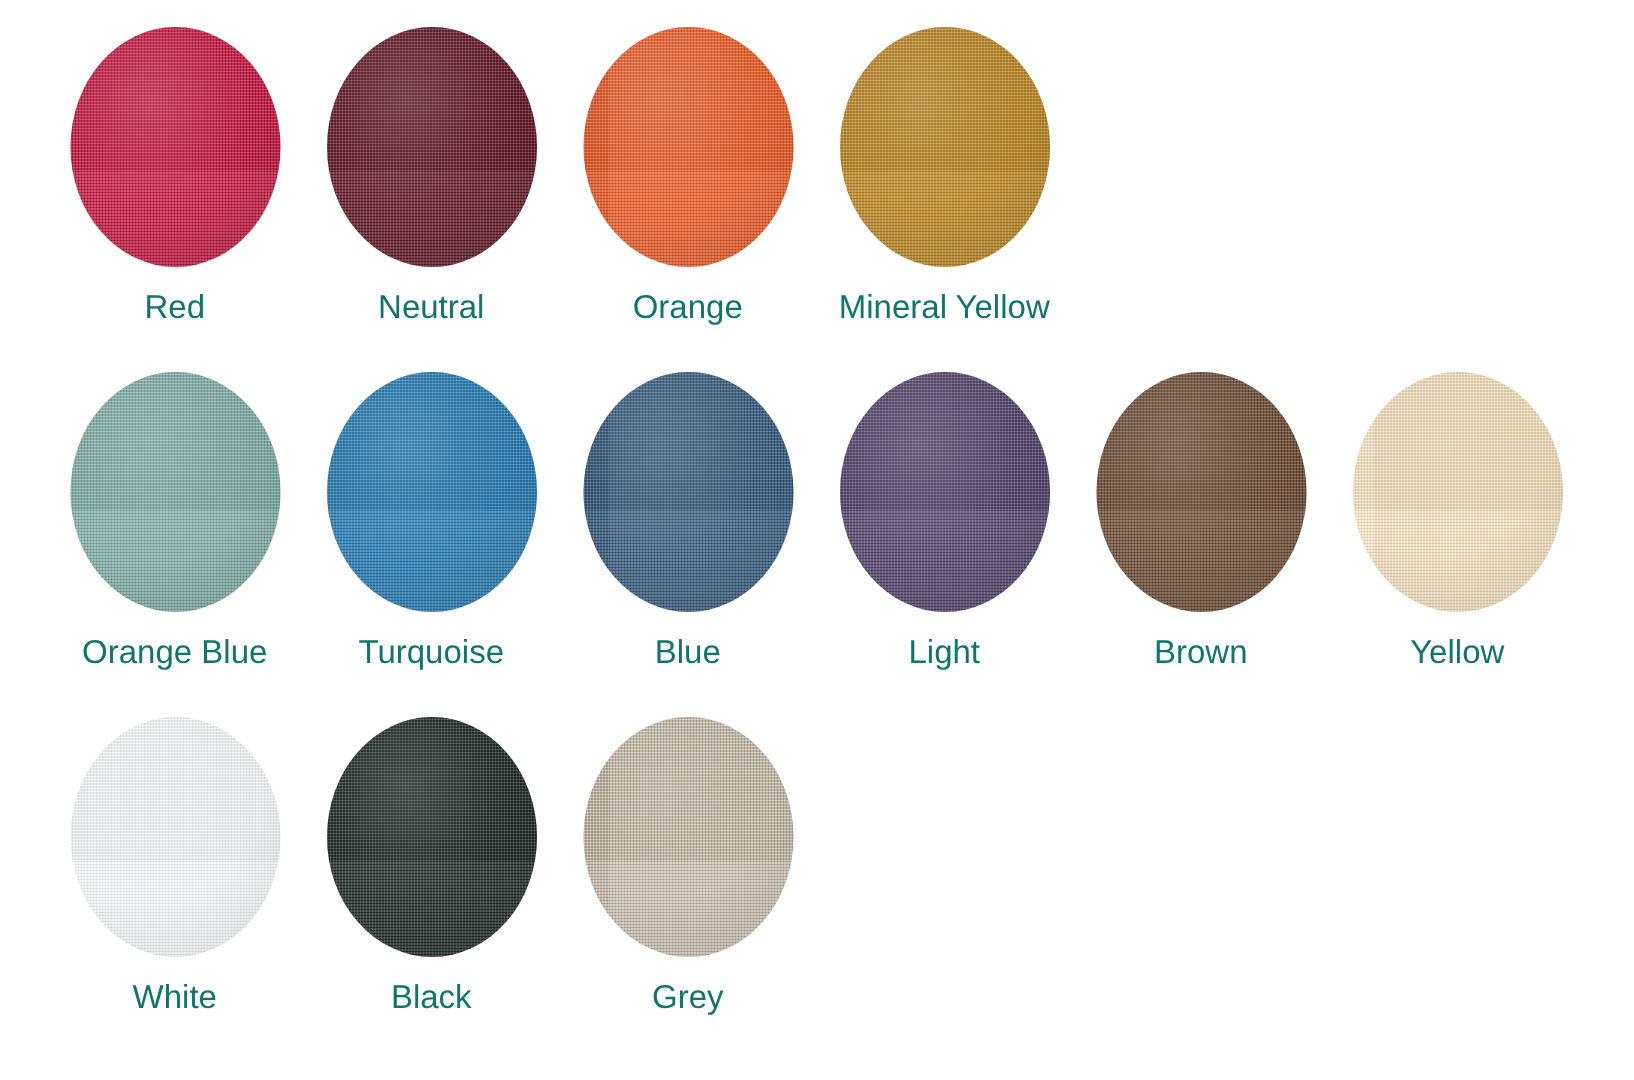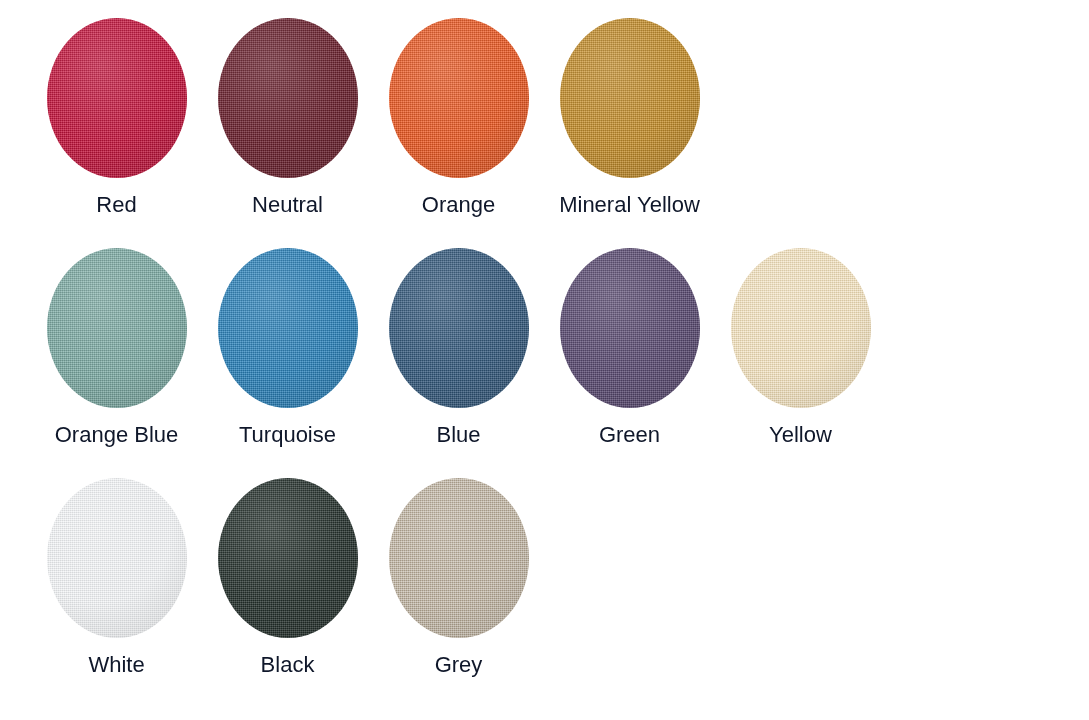--- a/index.html
+++ b/index.html
@@ -104,21 +104,21 @@
       repeating-linear-gradient(90deg,
         rgba(255,255,255,0.26) 0px,
         rgba(255,255,255,0.26) 1px,
         rgba(0,0,0,0.05) 1px,
         rgba(0,0,0,0.05) 2px);
   }
   .swatch-label {
     margin-top: 14px;
     font-size: 22px;
     line-height: 26px;
-    color: #0f172a;
+    color: #0f766e;
     text-align: center;
     white-space: nowrap;
     font-family: "Liberation Sans", sans-serif;
   }
 </style>
 </head>
 <body>
 
 <div id="palette-board">
 
@@ -149,21 +149,25 @@
     <div class="swatch-cell">
       <div class="swatch-disc" style="background-color: rgb(42, 132, 190);"></div>
       <div class="swatch-label">Turquoise</div>
     </div>
     <div class="swatch-cell">
       <div class="swatch-disc" style="background-color: rgb(51, 90, 126);"></div>
       <div class="swatch-label">Blue</div>
     </div>
     <div class="swatch-cell">
       <div class="swatch-disc" style="background-color: rgb(90, 74, 114);"></div>
-      <div class="swatch-label">Green</div>
+      <div class="swatch-label">Light</div>
+    </div>
+    <div class="swatch-cell">
+      <div class="swatch-disc" style="background-color: rgb(107, 74, 50);"></div>
+      <div class="swatch-label">Brown</div>
     </div>
     <div class="swatch-cell">
       <div class="swatch-disc is-light" style="background-color: rgb(240, 220, 180);"></div>
       <div class="swatch-label">Yellow</div>
     </div>
   </div>
 
   <div class="swatch-row" id="swatch-row-3">
     <div class="swatch-cell">
       <div class="swatch-disc is-light" style="background-color: rgb(240, 242, 244);"></div>

